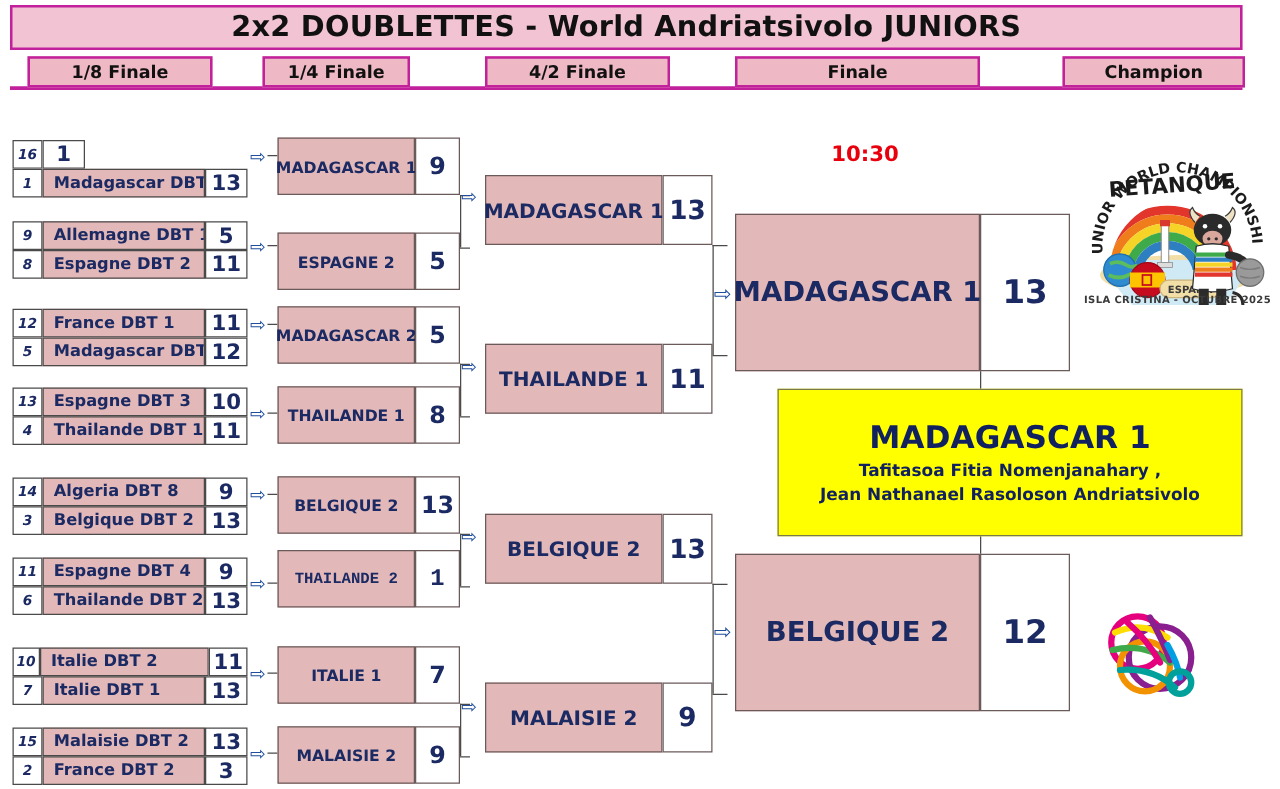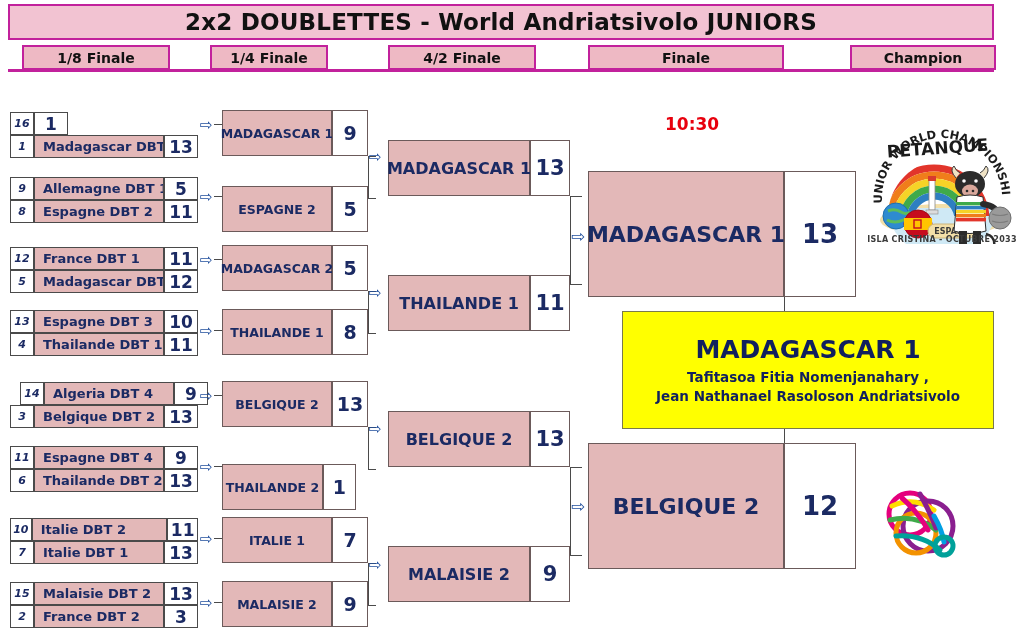--- a/index.html
+++ b/index.html
@@ -165,23 +165,23 @@
     <div class="seed" style="width:24px;">13</div>
     <div class="team" style="width:130px;">Espagne DBT 3</div>
     <div class="score" style="width:34px;">10</div>
   </div>
   <div class="cellrow" style="left:10px;top:333px;width:188px;height:23px;">
     <div class="seed" style="width:24px;">4</div>
     <div class="team" style="width:130px;">Thailande DBT 1</div>
     <div class="score" style="width:34px;">11</div>
   </div>
 
-  <div class="cellrow" style="left:10px;top:382px;width:188px;height:23px;margin-left:10px;">
+  <div class="cellrow" style="left:10px;top:382px;width:188px;height:23px;">
     <div class="seed" style="width:24px;">14</div>
-    <div class="team" style="width:130px;">Algeria DBT 4</div>
+    <div class="team" style="width:130px;">Algeria DBT 8</div>
     <div class="score" style="width:34px;">9</div>
   </div>
   <div class="cellrow" style="left:10px;top:405px;width:188px;height:23px;">
     <div class="seed" style="width:24px;">3</div>
     <div class="team" style="width:130px;">Belgique DBT 2</div>
     <div class="score" style="width:34px;">13</div>
   </div>
 
   <div class="cellrow" style="left:10px;top:446px;width:188px;height:23px;">
     <div class="seed" style="width:24px;">11</div>
@@ -246,21 +246,21 @@
     <div class="wscore" style="width:36px;">5</div>
   </div>
   <div class="wbox r2" style="left:222px;top:309px;width:146px;height:46px;">
     <div class="wname" style="width:110px;">THAILANDE 1</div>
     <div class="wscore" style="width:36px;">8</div>
   </div>
   <div class="wbox r2" style="left:222px;top:381px;width:146px;height:46px;">
     <div class="wname" style="width:110px;">BELGIQUE 2</div>
     <div class="wscore" style="width:36px;">13</div>
   </div>
-  <div class="wbox r2" style="left:222px;top:464px;width:134px;height:46px;">
+  <div class="wbox r2" style="left:222px;top:440px;width:146px;height:46px;font-family:Liberation Mono, monospace;">
     <div class="wname" style="width:110px;">THAILANDE 2</div>
     <div class="wscore" style="width:36px;">1</div>
   </div>
   <div class="wbox r2" style="left:222px;top:517px;width:146px;height:46px;">
     <div class="wname" style="width:110px;">ITALIE 1</div>
     <div class="wscore" style="width:36px;">7</div>
   </div>
   <div class="wbox r2" style="left:222px;top:581px;width:146px;height:46px;">
     <div class="wname" style="width:110px;">MALAISIE 2</div>
     <div class="wscore" style="width:36px;">9</div>
@@ -400,21 +400,21 @@
         <path d="M22,40 q8,3 16,0 M22,47 q8,3 16,0" fill="none" stroke="#7c7c7c" stroke-width="1.1"></path>
 
         <path d="M16,60 q10,2 8,14" fill="none" stroke="#2b2b2b" stroke-width="2.4"></path>
       </g>
 
       <text font-family="DejaVu Sans, sans-serif" font-size="11.5" font-weight="bold" fill="#1b1b1b">
         <textPath href="#arcpath" startOffset="50%" text-anchor="middle">JUNIOR WORLD CHAMPIONSHIP</textPath>
       </text>
       <text x="72" y="50" font-family="DejaVu Sans, sans-serif" font-size="17" font-weight="bold" fill="#1b1b1b" text-anchor="middle" transform="rotate(-4 72 50)">PETANQUE</text>
     </svg>
-    <div class="logo-cap">ISLA CRISTINA - OCTUBRE 2033</div>
+    <div class="logo-cap">ISLA CRISTINA - OCTUBRE 2025</div>
   </div>
 
   <div class="logo-bottom">
     <svg viewBox="0 0 142 96" width="142" height="96" aria-hidden="true">
       <g fill="none" stroke-width="5" stroke-linecap="round">
         <circle cx="34" cy="38" r="21" stroke="#e5007d"></circle>
         <circle cx="52" cy="50" r="25" stroke="#8a1f8f"></circle>
         <circle cx="40" cy="57" r="20" stroke="#f39200"></circle>
         <path d="M16,30 q22,-10 42,4" stroke="#ffdd00"></path>
         <path d="M14,44 q26,-6 46,10" stroke="#3faa4a"></path>

